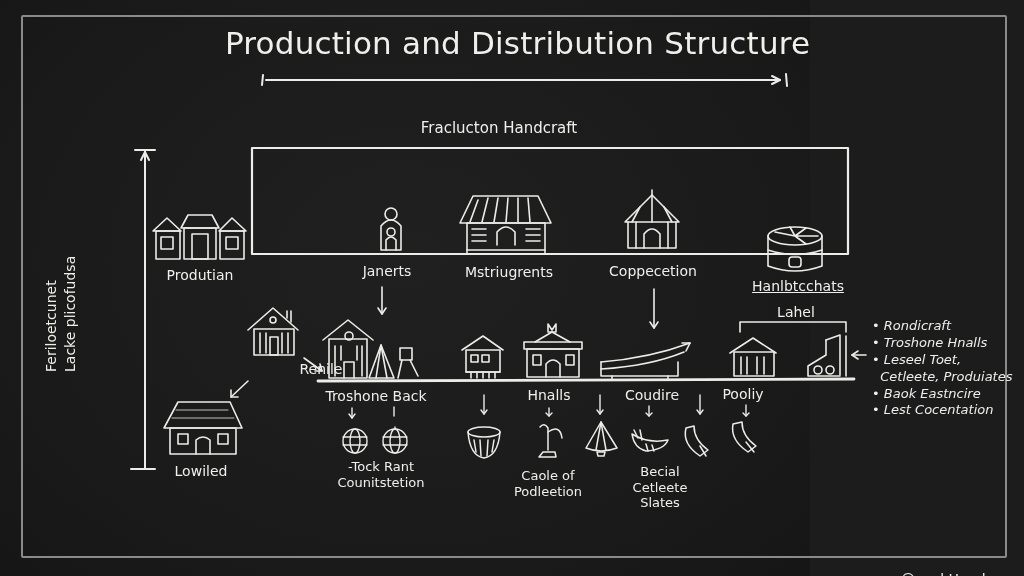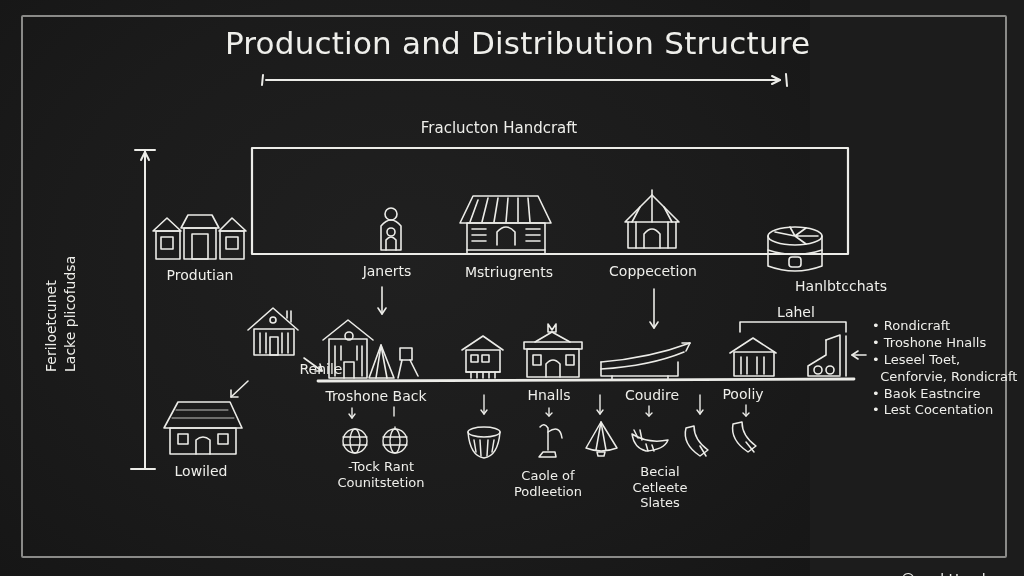--- a/index.html
+++ b/index.html
@@ -24,21 +24,21 @@
     .lbl-sm { font-size: 13px; }
     .lbl-c { transform: translateX(-50%); text-align: center; }
     .multi { white-space: pre; line-height: 1.2; }
     .vert {
       position: absolute; left: 42px; top: 372px;
       transform-origin: 0 0; transform: rotate(-90deg);
       font-size: 14px; line-height: 1.35; white-space: pre;
     }
     svg.draw { position: absolute; left: 0; top: 0; width: 1024px; height: 576px; }
     svg.draw * { stroke: #ecece8; fill: none; stroke-linecap: round; stroke-linejoin: round; }
-    .list { position: absolute; left: 872px; top: 318px; font-size: 13px; line-height: 1.3; white-space: pre; }
+    .list { position: absolute; left: 872px; top: 318px; font-size: 13px; line-height: 1.3; white-space: pre; font-style: italic; }
     .sig { position: absolute; left: 901px; top: 540px; font-size: 14px; margin-top: 32px; }
   </style>
 </head>
 <body>
 
 <div class="board">
   <div class="frame"></div>
 
   <div class="chalk title">Production and Distribution Structure</div>
 
@@ -262,35 +262,35 @@
       <path d="M733 424 Q730 440 748 452 L756 446 Q742 436 742 422 Z"></path>
       <path d="M746 442 L754 452"></path>
     </g>
   </svg>
 
   <div class="chalk lbl lbl-c" style="left:499px; top:121px; font-size:15px;">Fraclucton Handcraft</div>
   <div class="chalk lbl lbl-c" style="left:200px; top:268px;">Produtian</div>
   <div class="chalk lbl lbl-c" style="left:387px; top:264px;">Janerts</div>
   <div class="chalk lbl lbl-c" style="left:509px; top:265px;">Mstriugrents</div>
   <div class="chalk lbl lbl-c" style="left:653px; top:264px;">Coppecetion</div>
-  <div class="chalk lbl lbl-c" style="left:841px; top:279px;">Hanlbtcchats</div>
+  <div class="chalk lbl lbl-c" style="left:798px; top:279px;text-decoration:underline;">Hanlbtcchats</div>
 
   <div class="chalk lbl lbl-c" style="left:277px; top:362px;margin-left:44px;">Renile</div>
   <div class="chalk lbl lbl-c" style="left:201px; top:464px;">Lowiled</div>
   <div class="chalk lbl lbl-c" style="left:376px; top:389px;">Troshone Back</div>
   <div class="chalk lbl lbl-c" style="left:549px; top:388px;">Hnalls</div>
   <div class="chalk lbl lbl-c" style="left:652px; top:388px;">Coudire</div>
   <div class="chalk lbl lbl-c" style="left:743px; top:387px;">Pooliy</div>
   <div class="chalk lbl lbl-c" style="left:796px; top:305px;">Lahel</div>
 
   <div class="chalk lbl lbl-sm lbl-c multi" style="left:381px; top:459px;">-Tock Rant
 Counitstetion</div>
   <div class="chalk lbl lbl-sm lbl-c multi" style="left:548px; top:468px;">Caole of
 Podleetion</div>
   <div class="chalk lbl lbl-sm lbl-c multi" style="left:660px; top:464px;">Becial
 Cetleete
 Slates</div>
 
   <div class="list"><div>• <span>Rondicraft</span></div><div>• <span>Troshone Hnalls</span></div><div>• <span>Leseel Toet,
-  Cenforvie, Rondicraft</span></div><div>• <span>Baok Eastncire</span></div><div>• <span>Lest Cocentation</span></div></div>
+  Cetleete, Produiates</span></div><div>• <span>Baok Eastncire</span></div><div>• <span>Lest Cocentation</span></div></div>
 
   <div class="chalk sig">@cual Harels</div>
 </div>
 
 </body></html>

